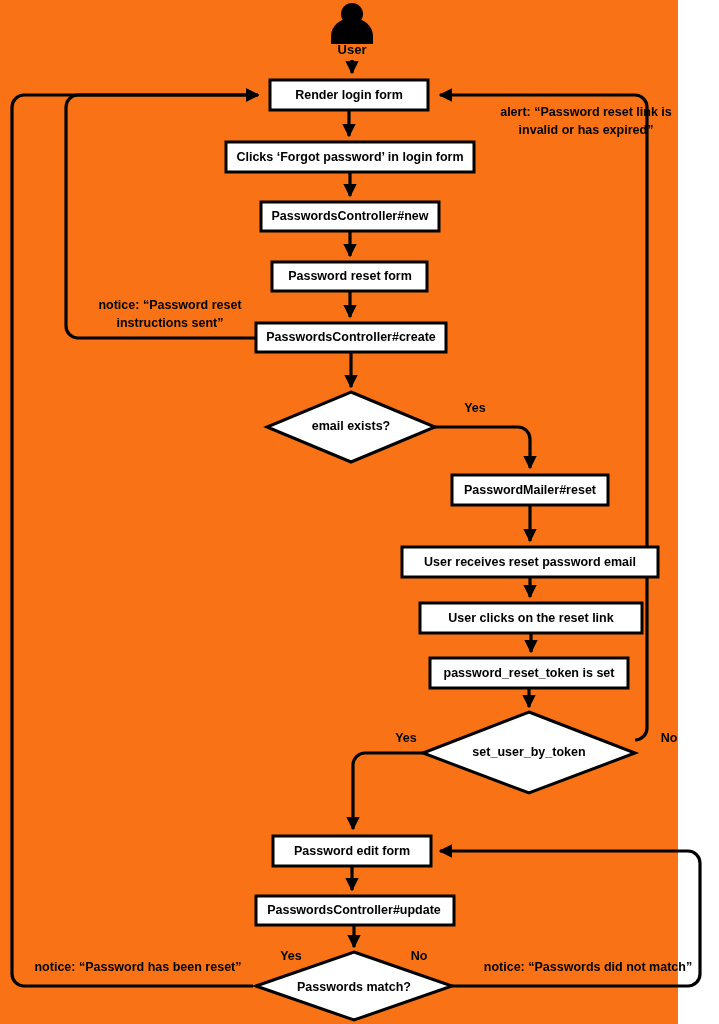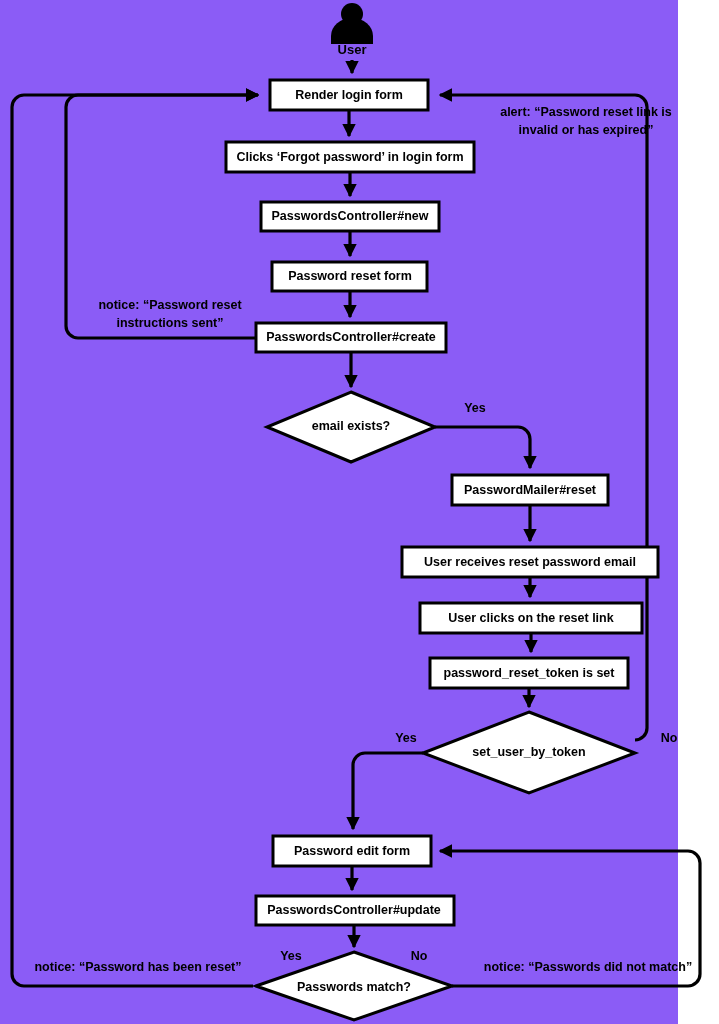--- a/index.html
+++ b/index.html
@@ -4,21 +4,21 @@
 <style>
   html, body {
     margin: 0;
     padding: 0;
     background: #ffffff;
   }
   #page {
     position: relative;
     width: 678px;
     height: 1024px;
-    background: #8b5cf6;
+    background: #f97316;
     font-family: "Liberation Sans", sans-serif;
   }
   svg#flow {
     display: block;
     width: 719px;
     height: 1024px;
   }
   .node-rect {
     fill: #ffffff;
     stroke: #000000;

